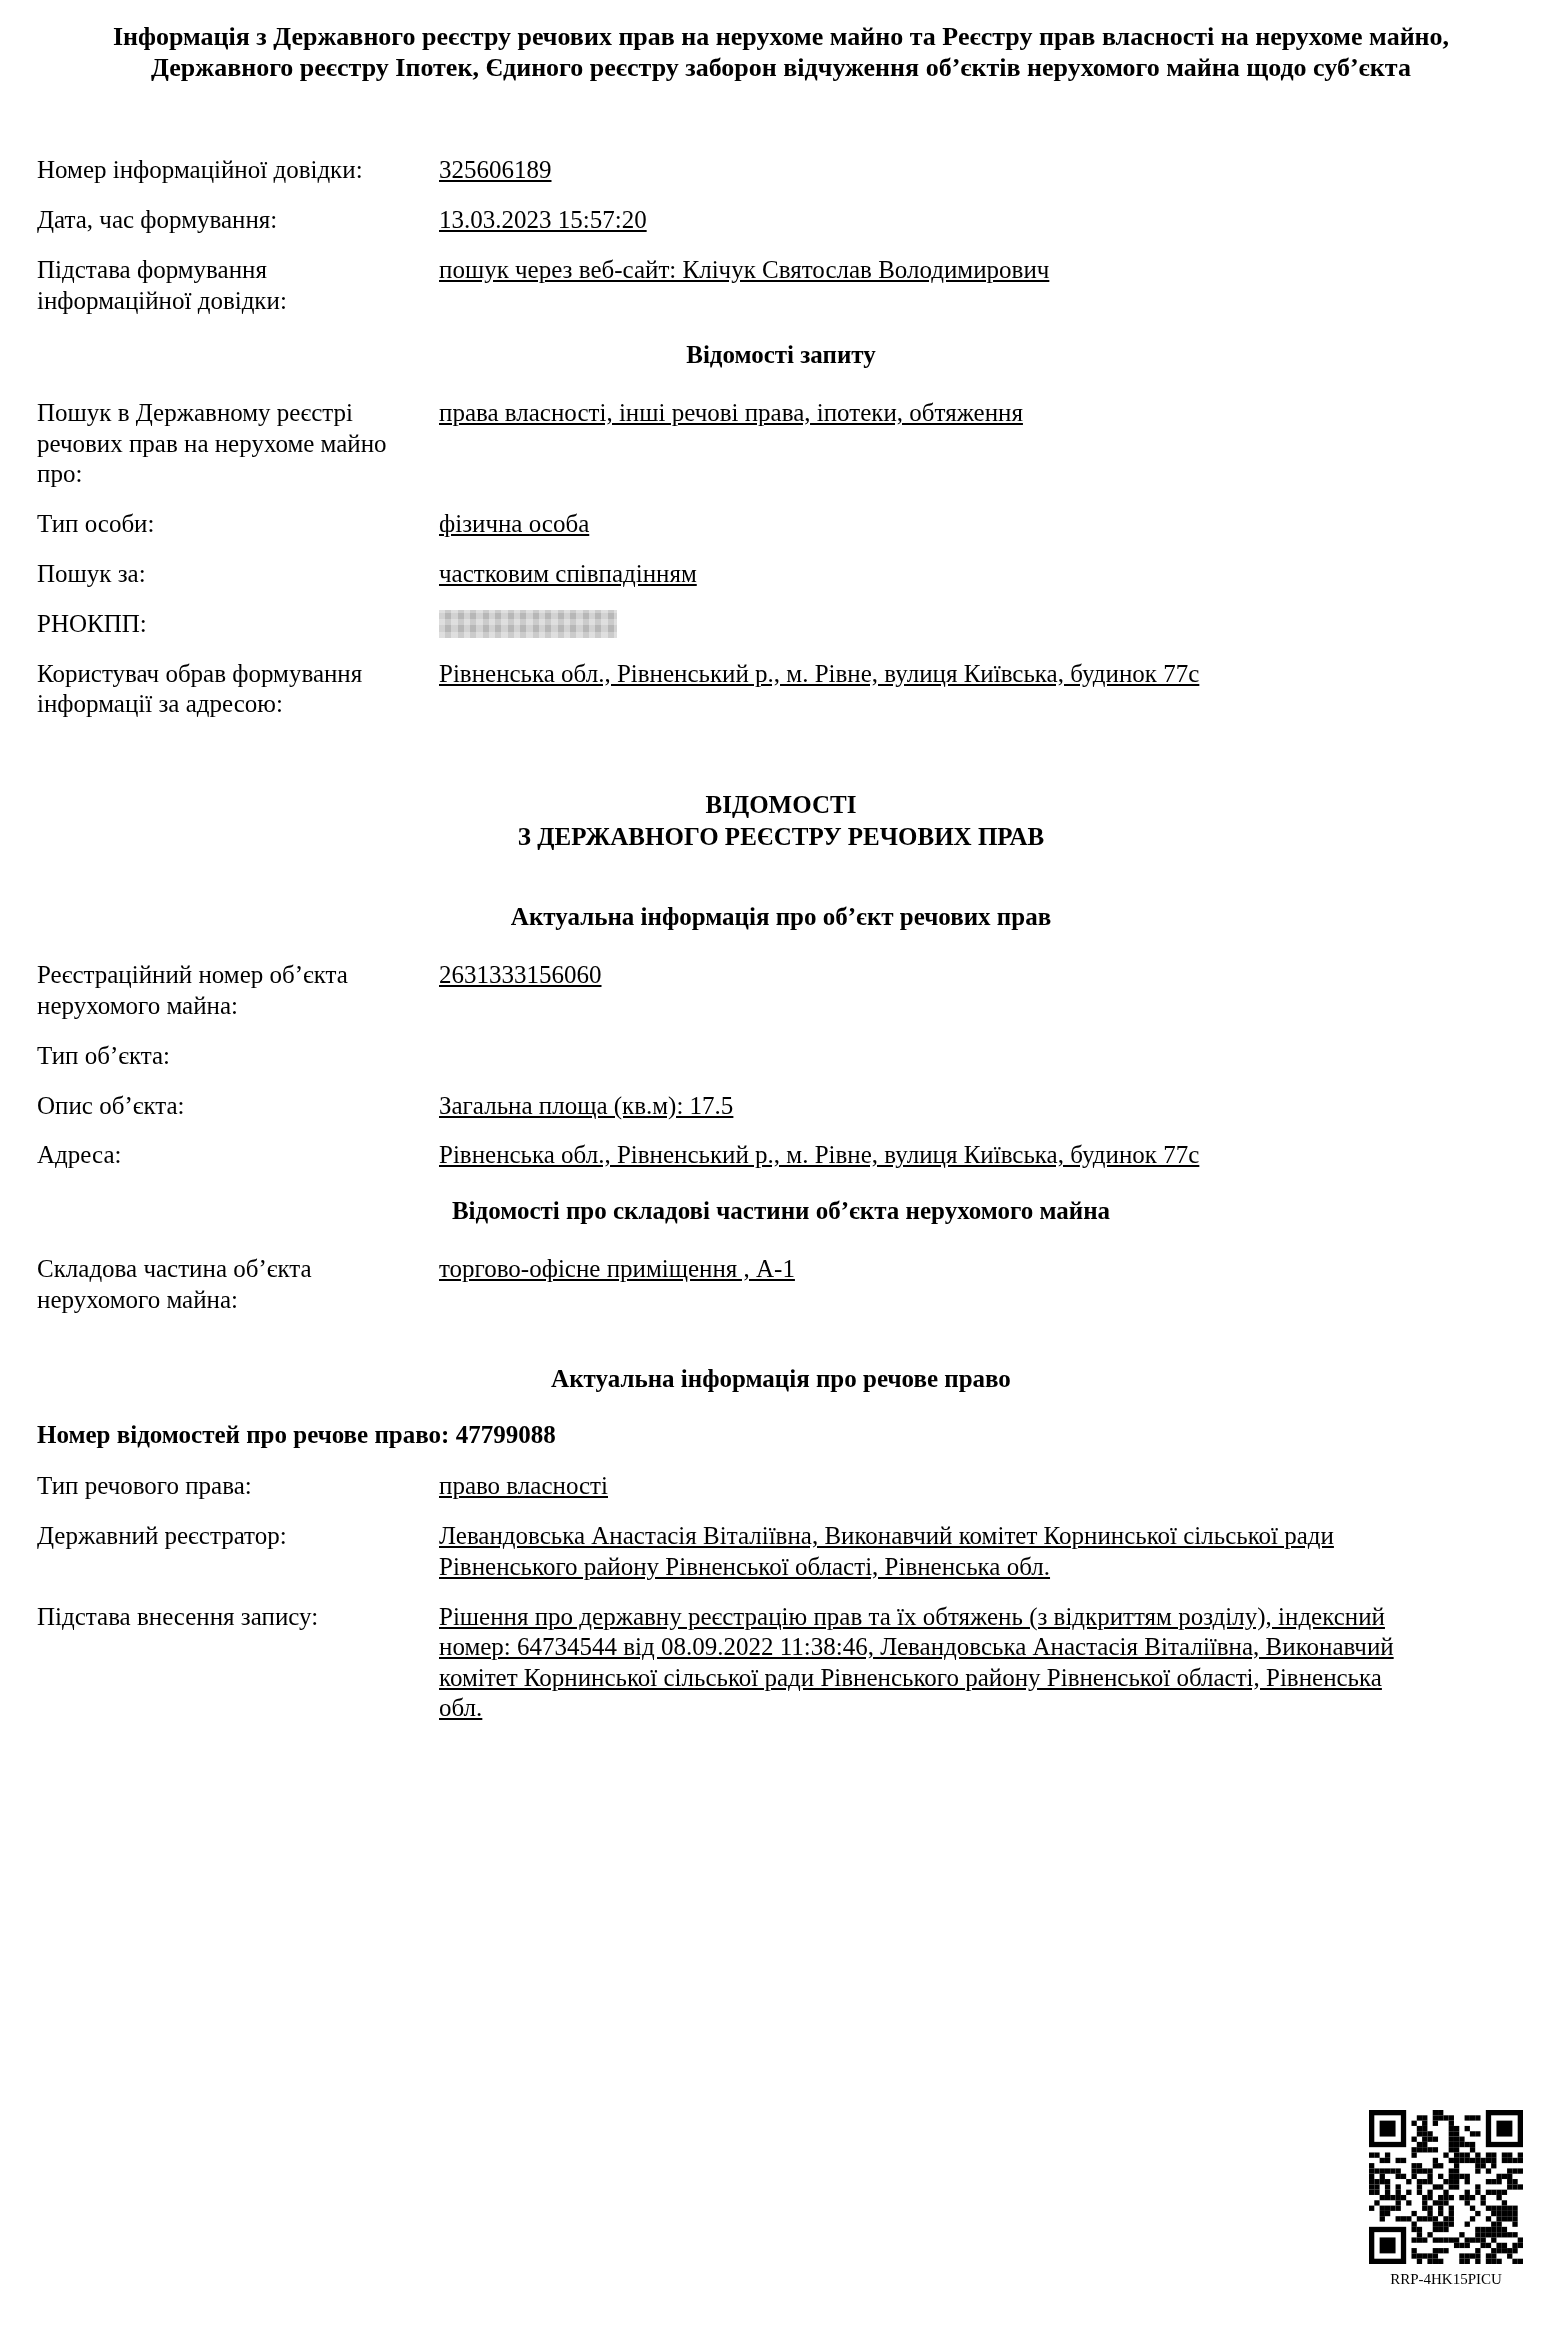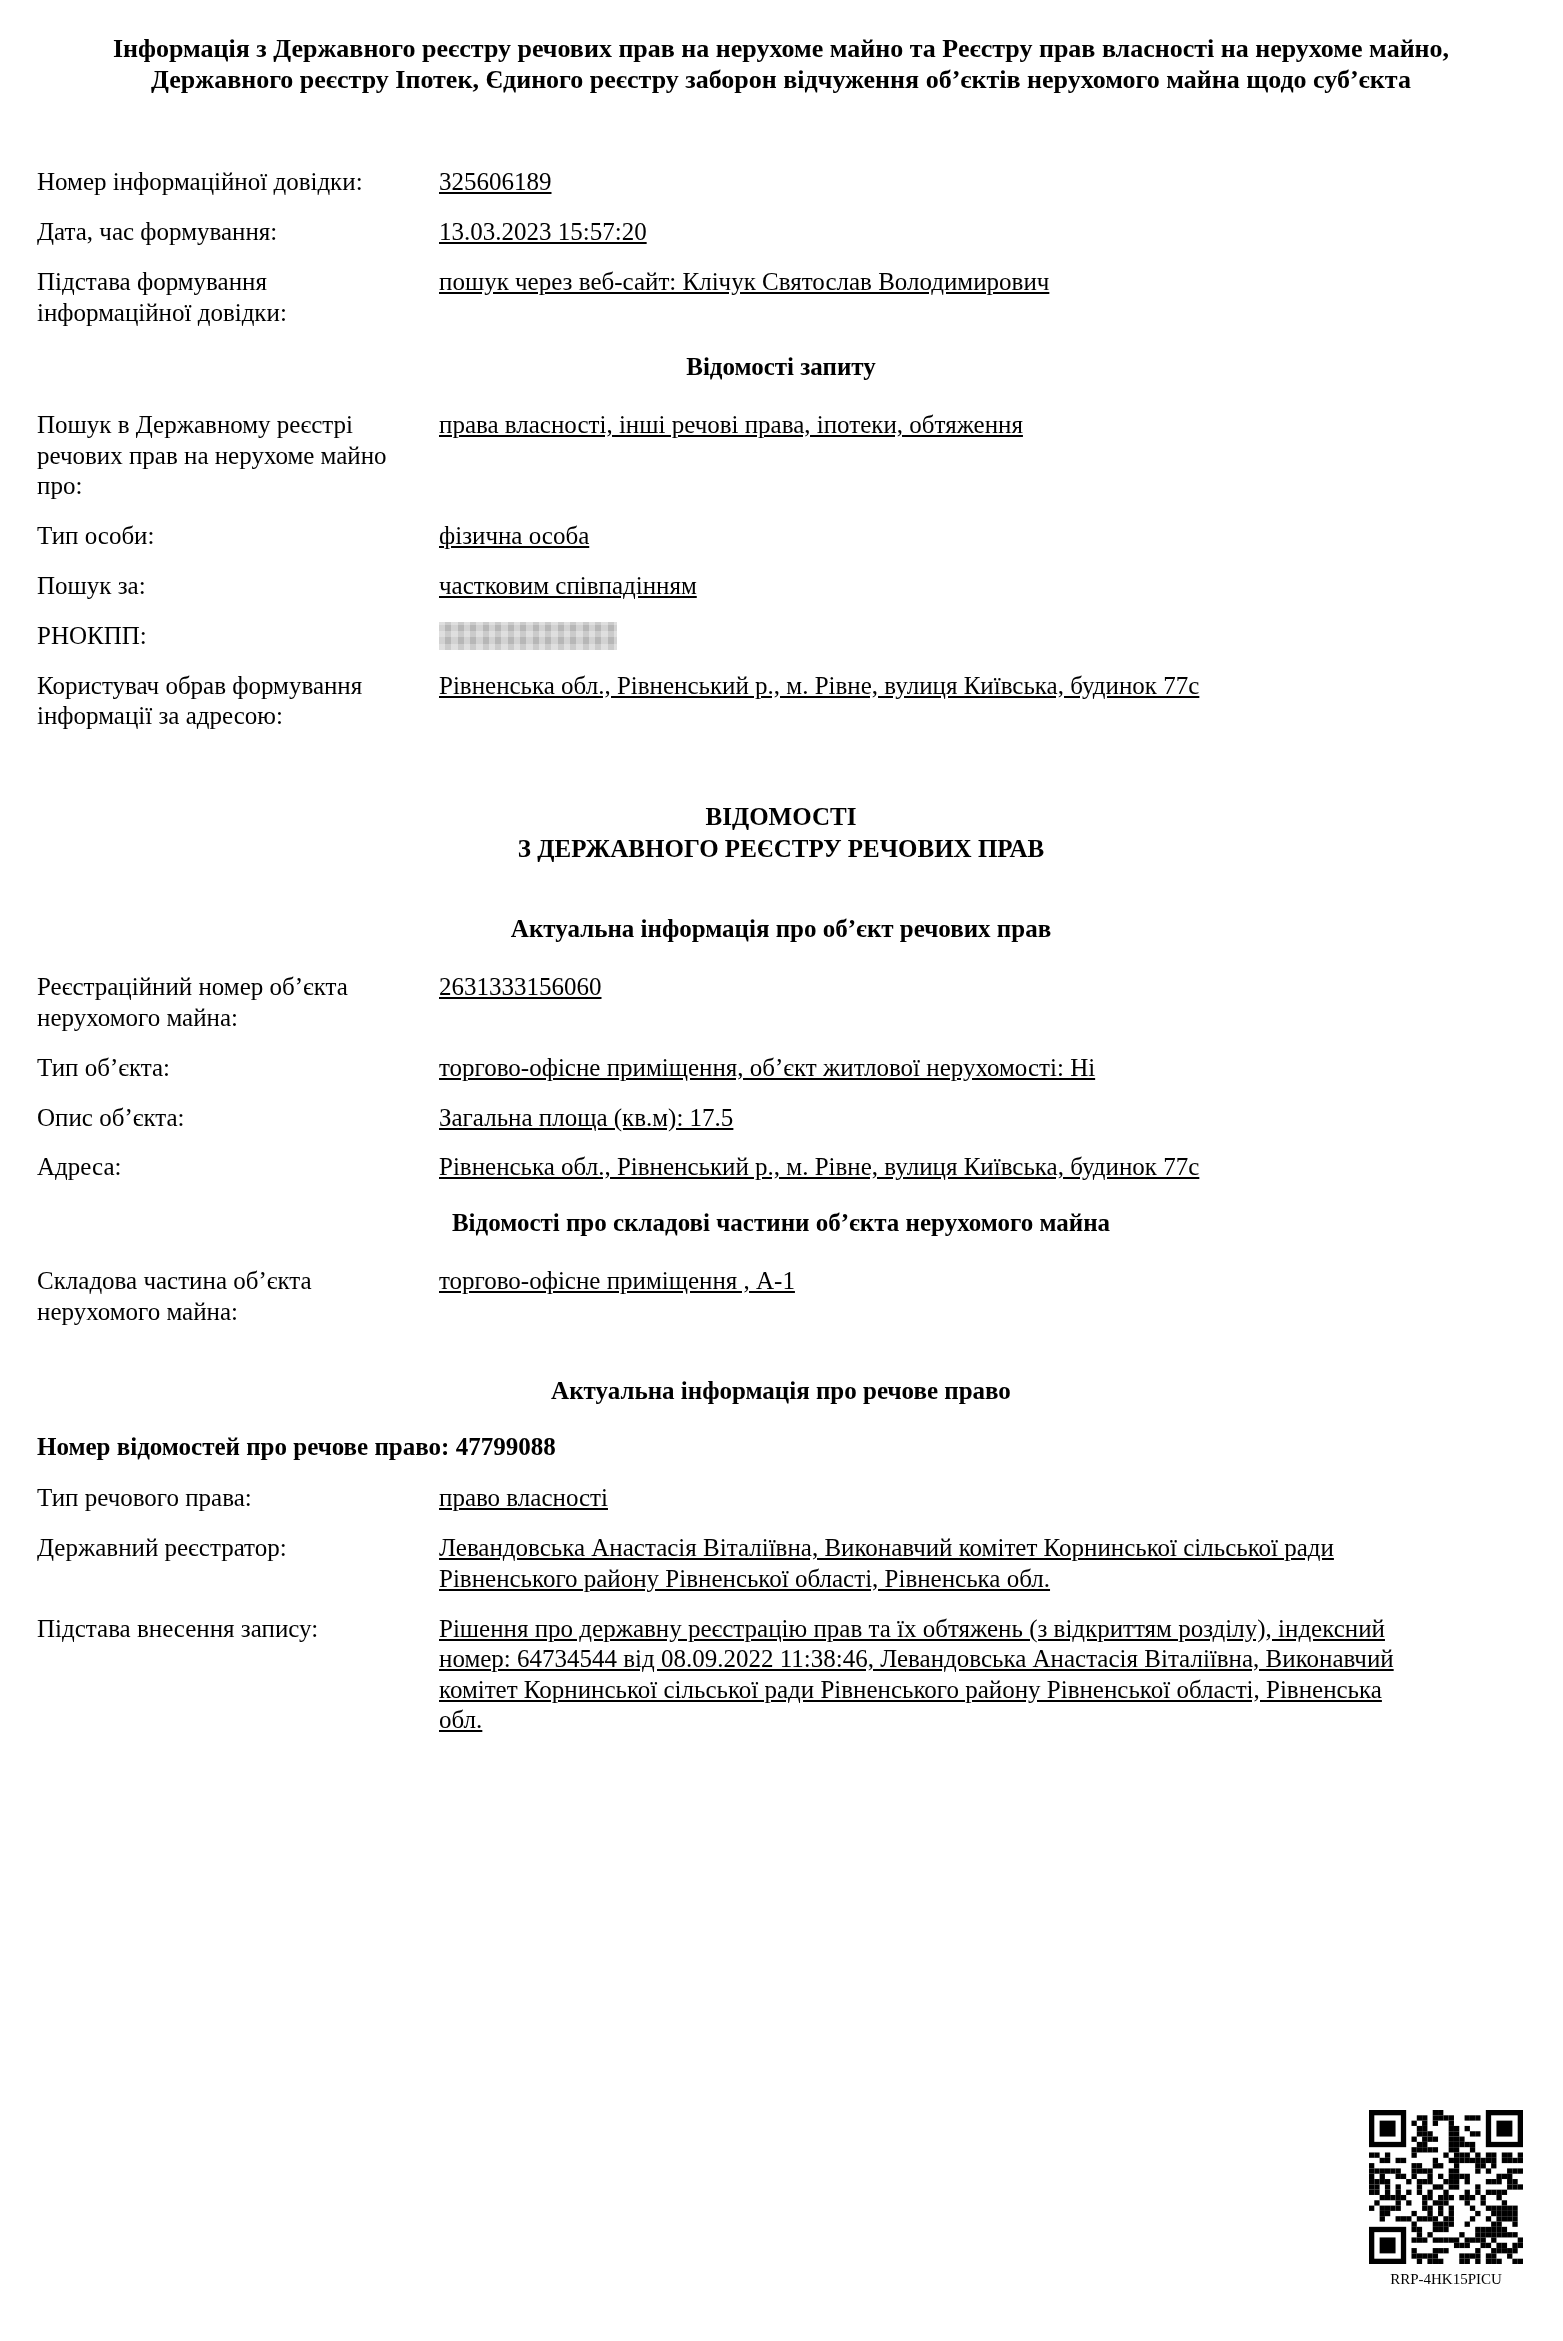--- a/index.html
+++ b/index.html
@@ -7,21 +7,21 @@
   body {
     width:1563px; min-height:2342px;
     position:relative;
     font-family:"Liberation Serif", serif;
     font-size:25px; line-height:1.22; color:#000;
   }
   .page { padding:21px 38px 0 37px; }
 
   .doc-title {
     font-weight:bold; font-size:26px; line-height:1.2;
-    text-align:center; max-width:1381px; margin:12px auto 72px auto;
+    text-align:center; max-width:1381px; margin:0 auto 72px auto;
   }
 
   .row { display:flex; margin-bottom:19.4px; }
   .row .label { flex:0 0 402px; padding-right:16.7px; }
   .row .value { max-width:971px;text-decoration:underline; }
 
   .heading { font-weight:bold; text-align:center; }
   .h-params      { margin:23.6px 0 28px; }
   .h-vidomosti   { margin:69px 0 0; line-height:1.28; }
   .h-object      { margin:49px 0 28px; }
@@ -94,21 +94,20 @@
   </div>
 
   <div class="heading h-object">Актуальна інформація про об’єкт речових прав</div>
 
   <div class="row">
     <div class="label">Реєстраційний номер об’єкта нерухомого майна:</div>
     <div class="value">2631333156060</div>
   </div>
   <div class="row">
     <div class="label">Тип об’єкта:</div>
-    <div class="value">торгово-офісне приміщення, об’єкт житлової нерухомості: Ні</div>
   </div>
   <div class="row">
     <div class="label">Опис об’єкта:</div>
     <div class="value">Загальна площа (кв.м): 17.5</div>
   </div>
   <div class="row">
     <div class="label">Адреса:</div>
     <div class="value">Рівненська обл., Рівненський р., м. Рівне, вулиця Київська, будинок 77с</div>
   </div>
 

